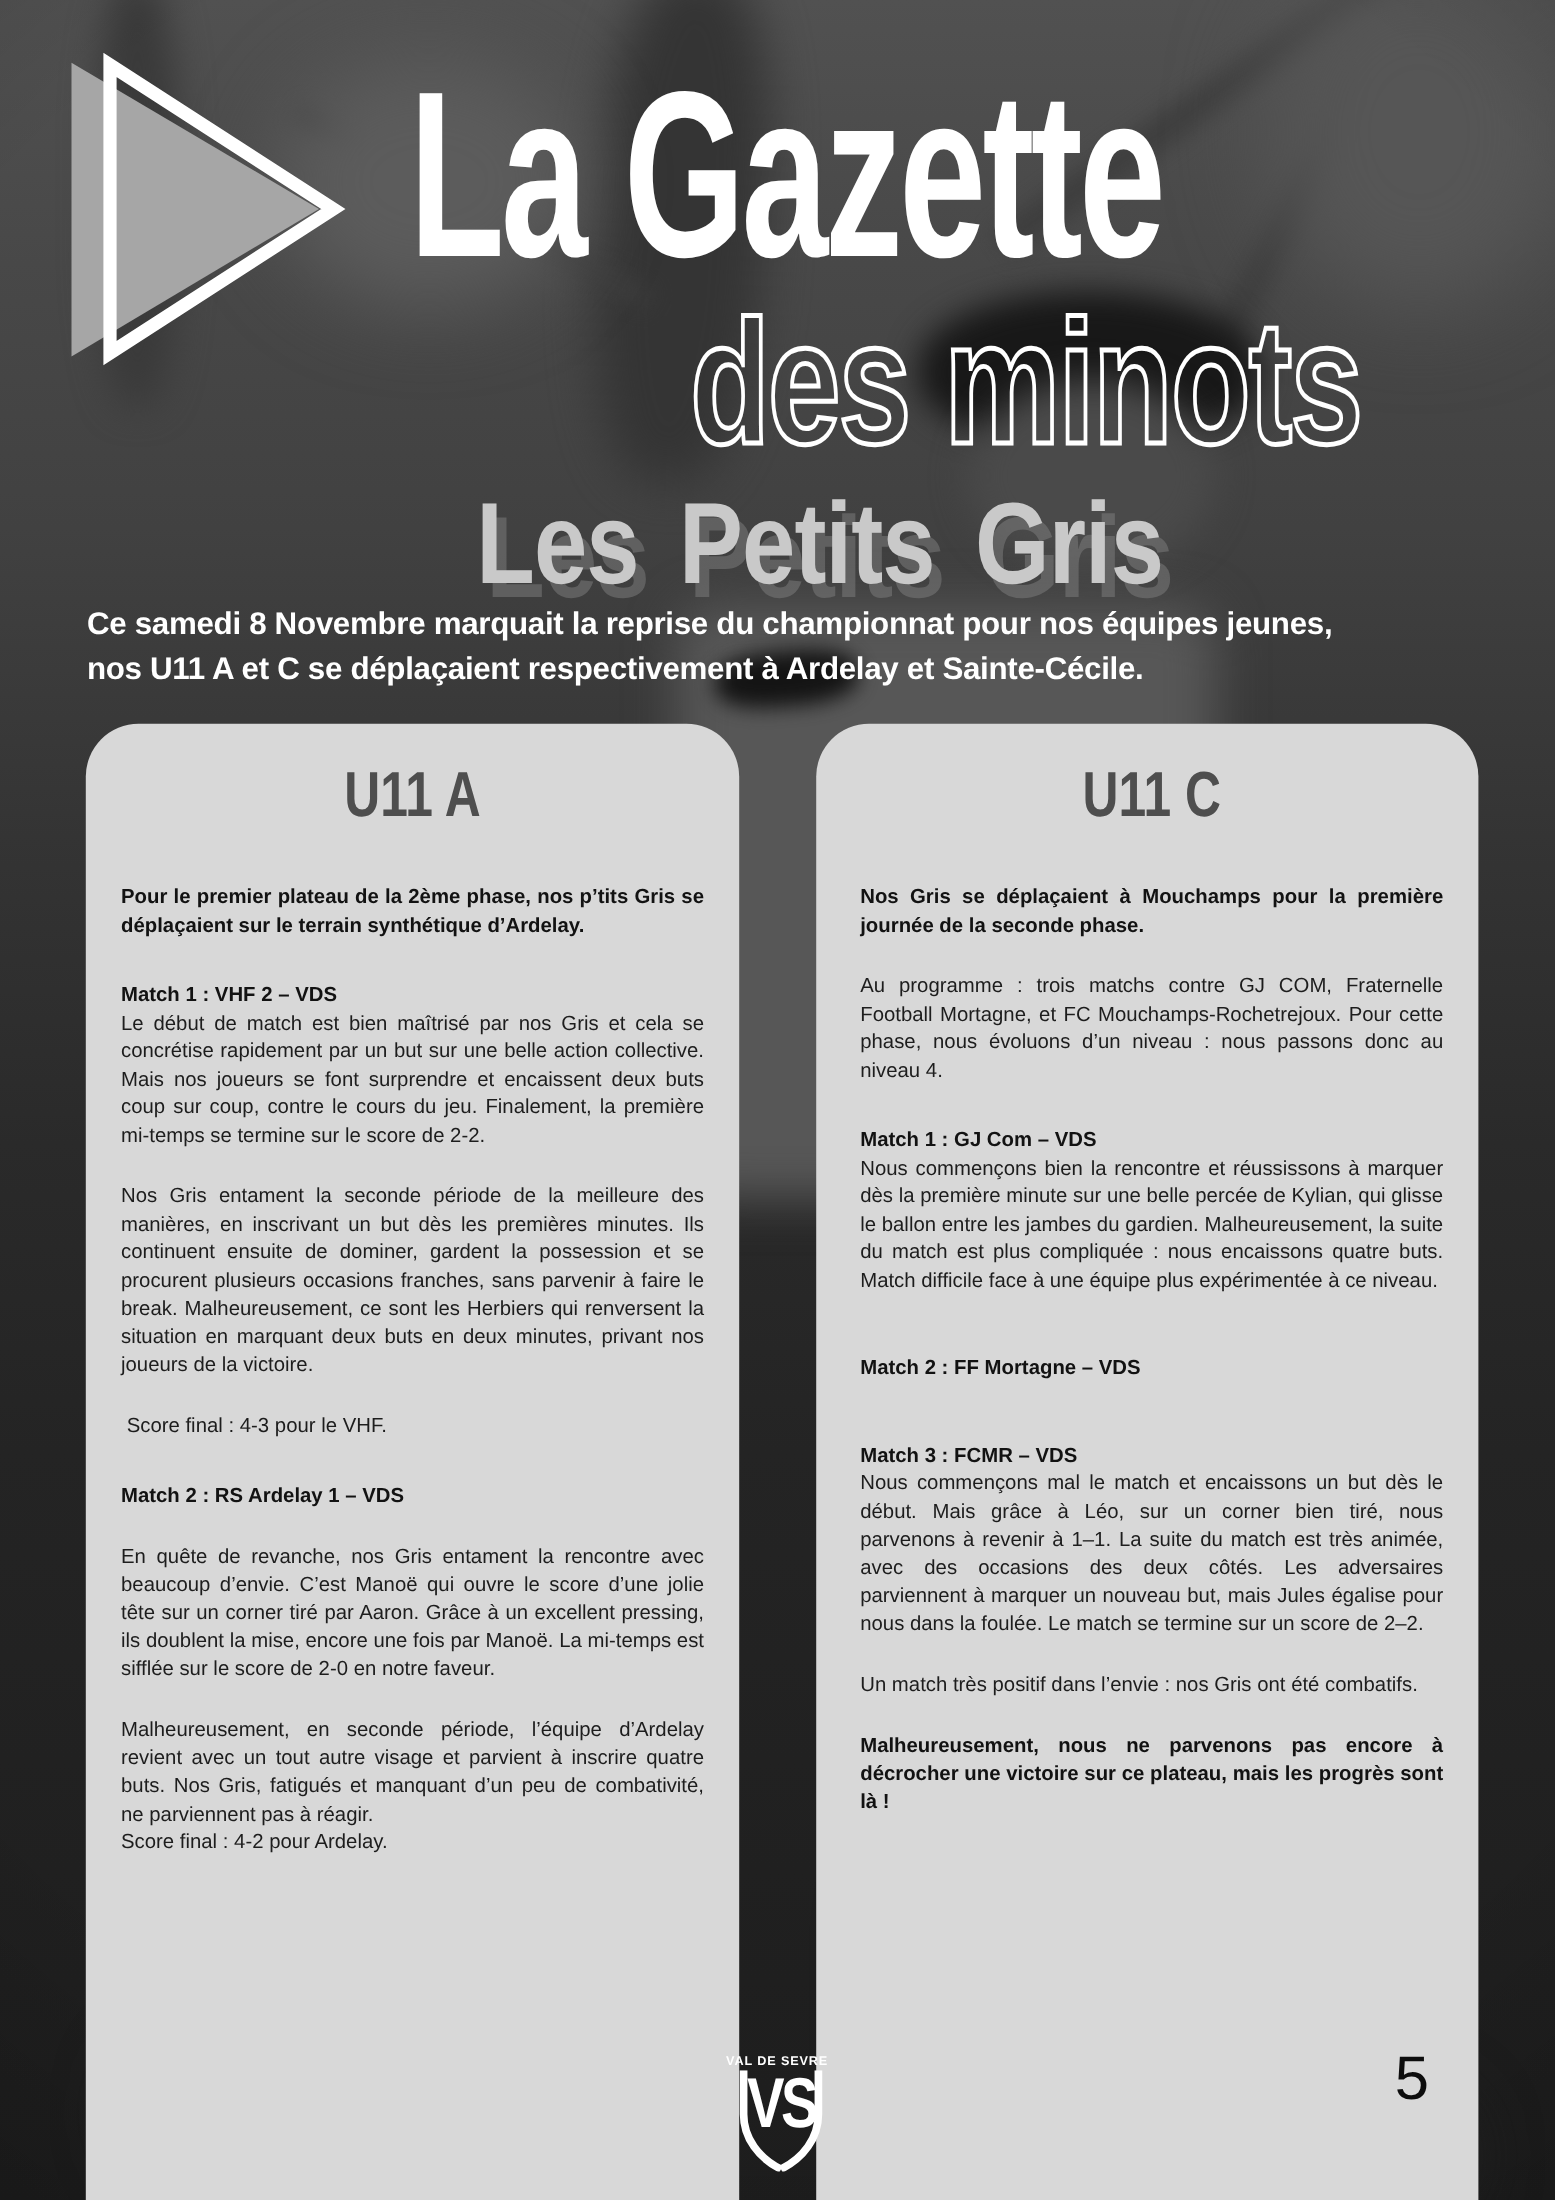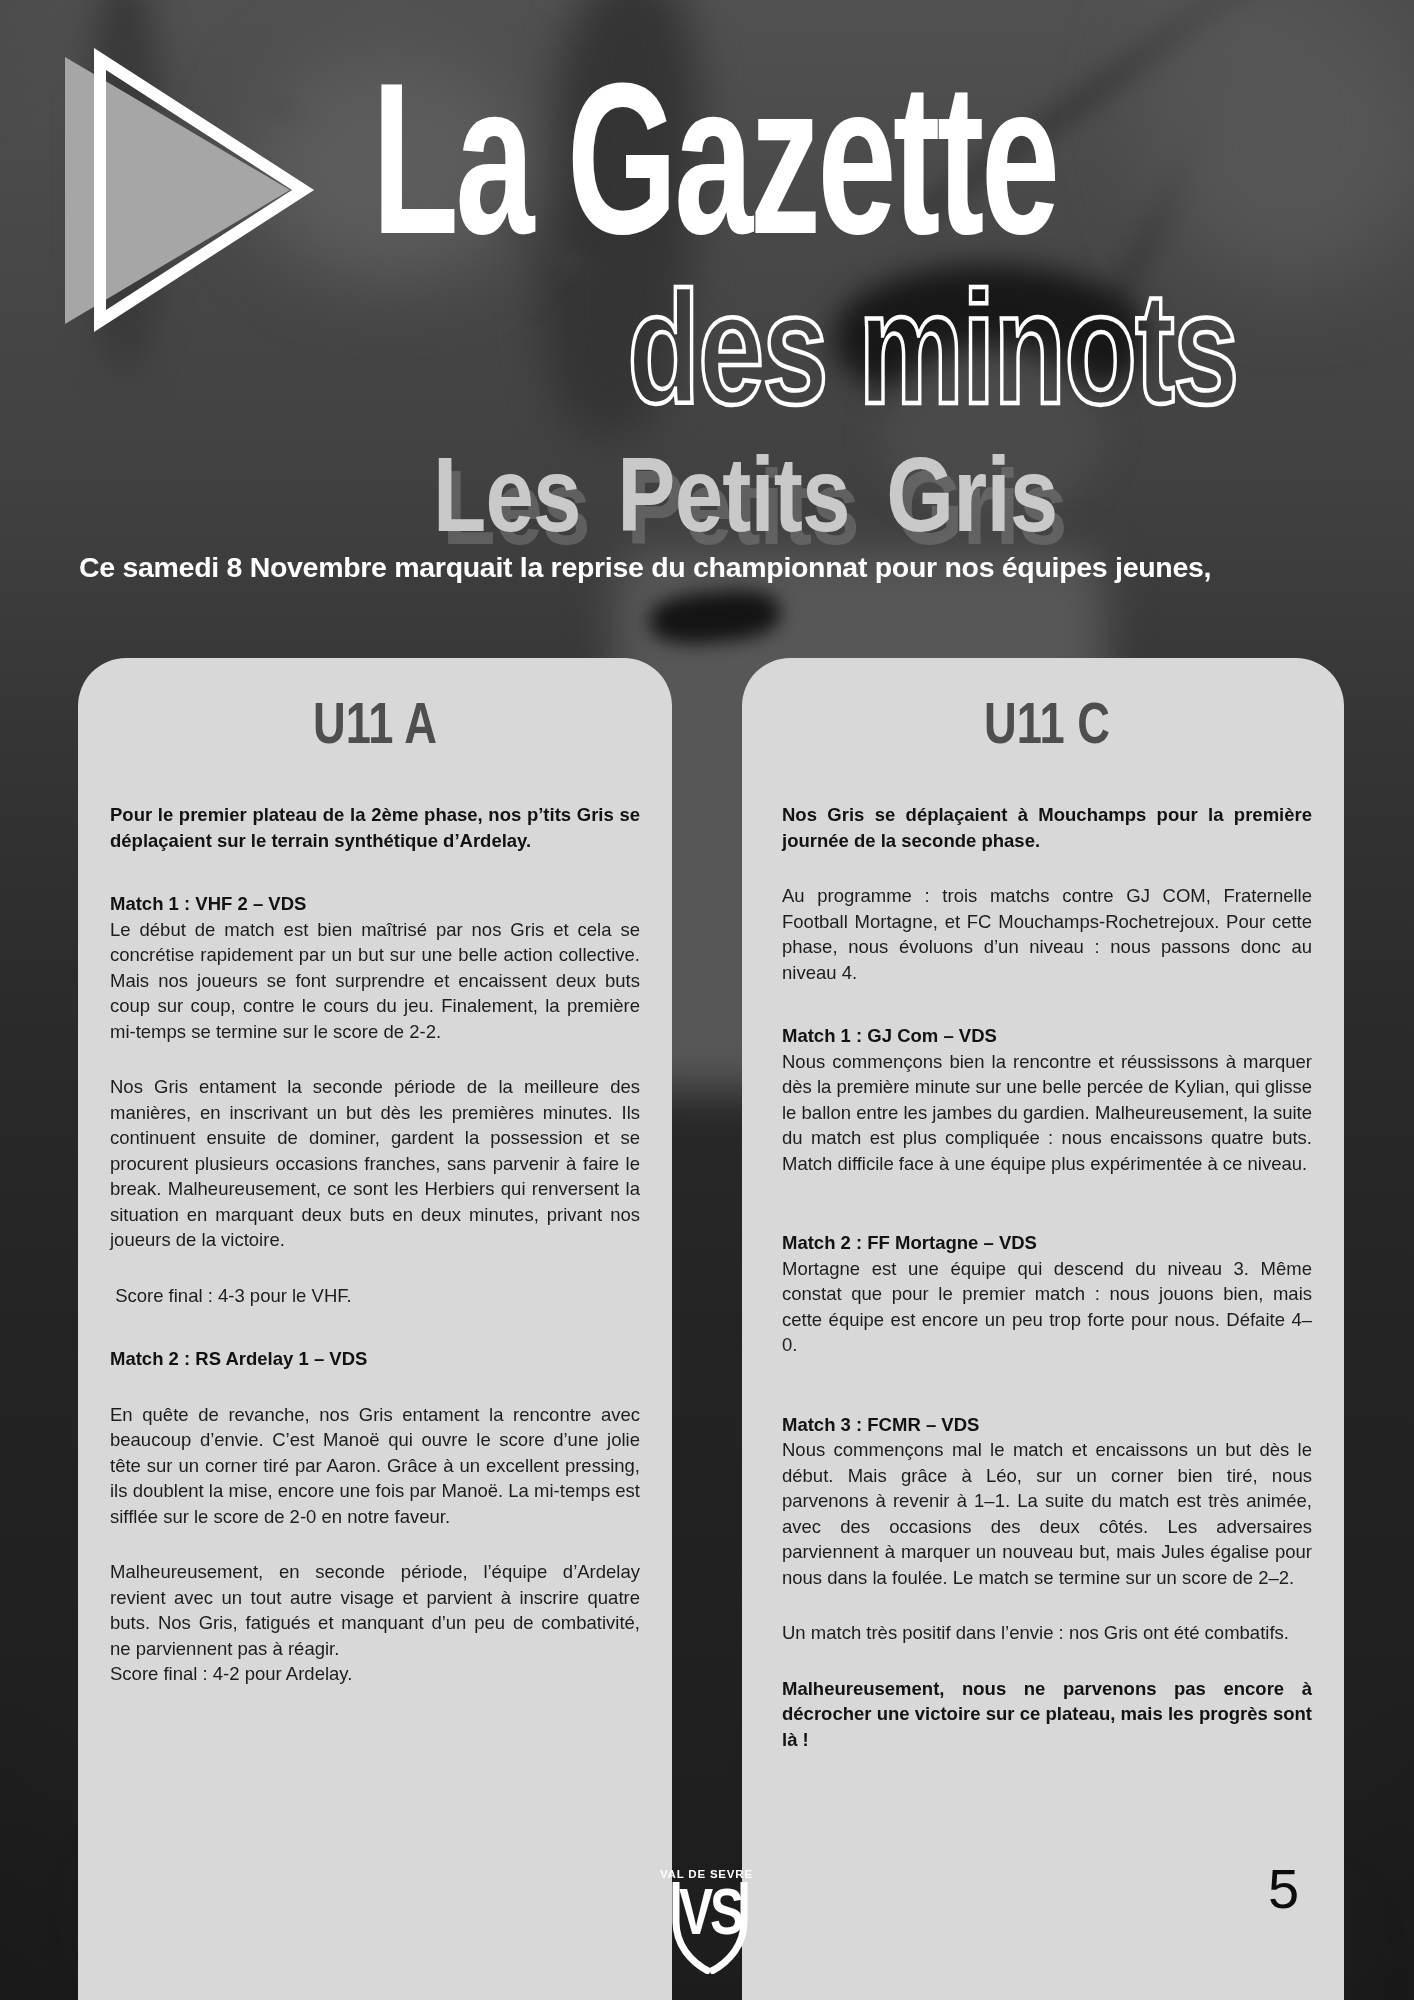--- a/index.html
+++ b/index.html
@@ -103,20 +103,21 @@
     <polygon points="10,9 10,276 235,142" fill="#a6a6a6"></polygon>
     <polygon points="45,11 45,273 248,142" fill="none" stroke="#ffffff" stroke-width="12"></polygon>
   </svg>
 
   <h1 class="headline">La Gazette</h1>
   <div class="subhead">des minots</div>
   <div class="tagline">Les Petits Gris</div>
 
   <div class="intro">
     <div>Ce samedi 8 Novembre marquait la reprise du championnat pour nos équipes jeunes,</div>
+    <div>nos U11 A et C se déplaçaient respectivement à Ardelay et Sainte-Cécile.</div>
   </div>
 
   <main class="cards">
 
     <section class="card card-a">
       <h2>U11 A</h2>
       <p class="lead">Pour le premier plateau de la 2ème phase, nos p’tits Gris se déplaçaient sur le terrain synthétique d’Ardelay.</p>
       <p class="match">Match 1 : VHF 2 – VDS</p>
       <p class="tight">Le début de match est bien maîtrisé par nos Gris et cela se concrétise rapidement par un but sur une belle action collective. Mais nos joueurs se font surprendre et encaissent deux buts coup sur coup, contre le cours du jeu. Finalement, la première mi-temps se termine sur le score de 2-2.</p>
       <p>Nos Gris entament la seconde période de la meilleure des manières, en inscrivant un but dès les premières minutes. Ils continuent ensuite de dominer, gardent la possession et se procurent plusieurs occasions franches, sans parvenir à faire le break. Malheureusement, ce sont les Herbiers qui renversent la situation en marquant deux buts en deux minutes, privant nos joueurs de la victoire.</p>
@@ -127,21 +128,20 @@
       <p class="tight">Score final : 4-2 pour Ardelay.</p>
     </section>
 
     <section class="card card-c">
       <h2>U11 C</h2>
       <p class="lead">Nos Gris se déplaçaient à Mouchamps pour la première journée de la seconde phase.</p>
       <p>Au programme : trois matchs contre GJ COM, Fraternelle Football Mortagne, et FC Mouchamps-Rochetrejoux. Pour cette phase, nous évoluons d’un niveau : nous passons donc au niveau 4.</p>
       <p class="match">Match 1 : GJ Com – VDS</p>
       <p class="tight">Nous commençons bien la rencontre et réussissons à marquer dès la première minute sur une belle percée de Kylian, qui glisse le ballon entre les jambes du gardien. Malheureusement, la suite du match est plus compliquée : nous encaissons quatre buts. Match difficile face à une équipe plus expérimentée à ce niveau.</p>
       <p class="match gap-lg">Match 2 : FF Mortagne – VDS</p>
-      <p class="tight">Mortagne est une équipe qui descend du niveau 3. Même constat que pour le premier match : nous jouons bien, mais cette équipe est encore un peu trop forte pour nous. Défaite 4–0.</p>
       <p class="match gap-lg">Match 3 : FCMR – VDS</p>
       <p class="tight">Nous commençons mal le match et encaissons un but dès le début. Mais grâce à Léo, sur un corner bien tiré, nous parvenons à revenir à 1–1. La suite du match est très animée, avec des occasions des deux côtés. Les adversaires parviennent à marquer un nouveau but, mais Jules égalise pour nous dans la foulée. Le match se termine sur un score de 2–2.</p>
       <p>Un match très positif dans l’envie : nos Gris ont été combatifs.</p>
       <p class="lead-end">Malheureusement, nous ne parvenons pas encore à décrocher une victoire sur ce plateau, mais les progrès sont là !</p>
     </section>
 
   </main>
 
   <div class="club-logo">
     <div class="club-name">VAL DE SEVRE</div>

